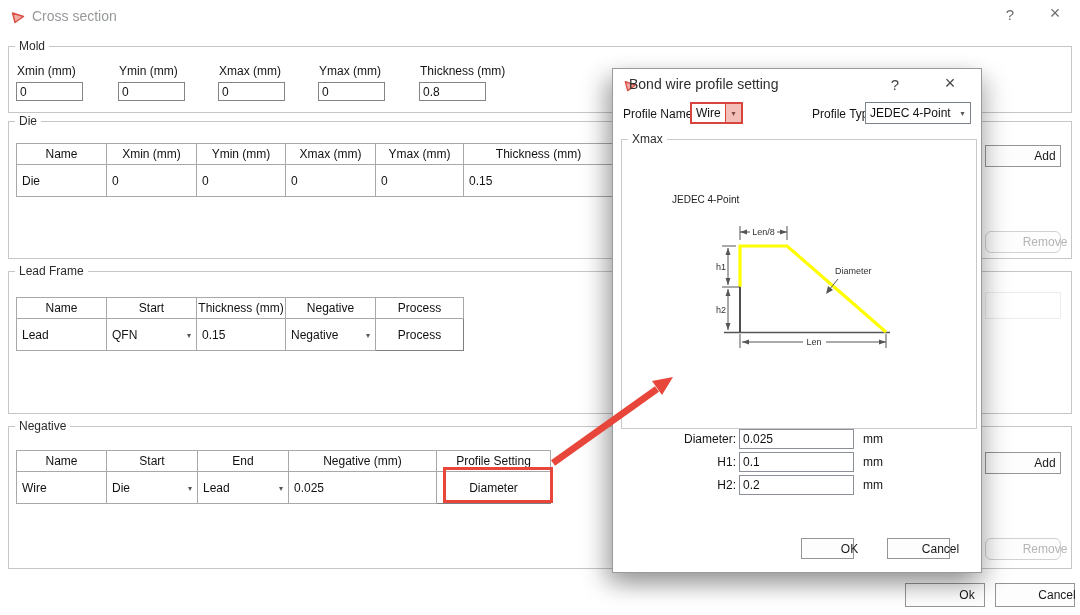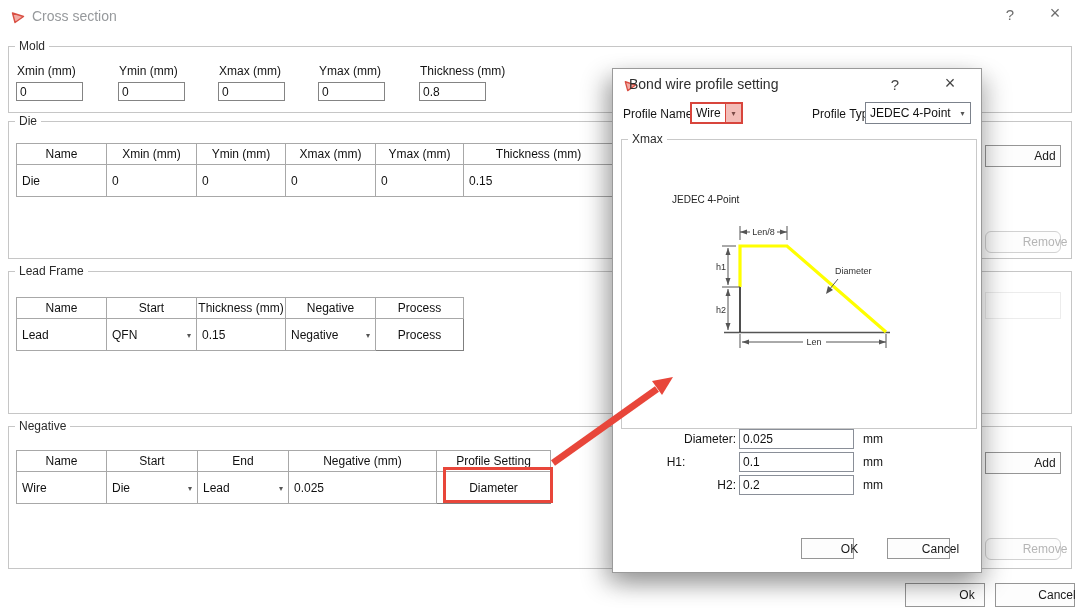--- a/index.html
+++ b/index.html
@@ -243,21 +243,21 @@
         <text x="213" y="134" font-size="9" fill="#333">Diameter</text>
         <line x1="216" y1="139" x2="207" y2="150" stroke="#555" stroke-width="1"></line>
         <polygon points="204,154 211,150 206,146" fill="#555"></polygon>
       </svg>
     </div>
 
     <span class="abs flabel" style="left:3px;top:363px;width:120px;text-align:right;">Diameter:</span>
     <input class="tbox" style="left: 126px; top: 360px; width: 115px; height: 20px; border-color: rgb(138, 143, 152);" value="0.025">
     <span class="abs flabel" style="left:250px;top:363px;">mm</span>
 
-    <span class="abs flabel" style="left:3px;top:386px;width:120px;text-align:center;">H1:</span>
+    <span class="abs flabel" style="left:3px;top:386px;width:120px;text-align:right;">H1:</span>
     <input class="tbox" style="left: 126px; top: 383px; width: 115px; height: 20px; border-color: rgb(138, 143, 152);" value="0.1">
     <span class="abs flabel" style="left:250px;top:386px;">mm</span>
 
     <span class="abs flabel" style="left:3px;top:409px;width:120px;text-align:right;">H2:</span>
     <input class="tbox" style="left: 126px; top: 406px; width: 115px; height: 20px; border-color: rgb(138, 143, 152);" value="0.2">
     <span class="abs flabel" style="left:250px;top:409px;">mm</span>
 
     <div class="btn" style="left:188px;top:469px;width:53px;height:21px;">OK</div>
     <div class="btn" style="left:274px;top:469px;width:63px;height:21px;">Cancel</div>
   </div>

